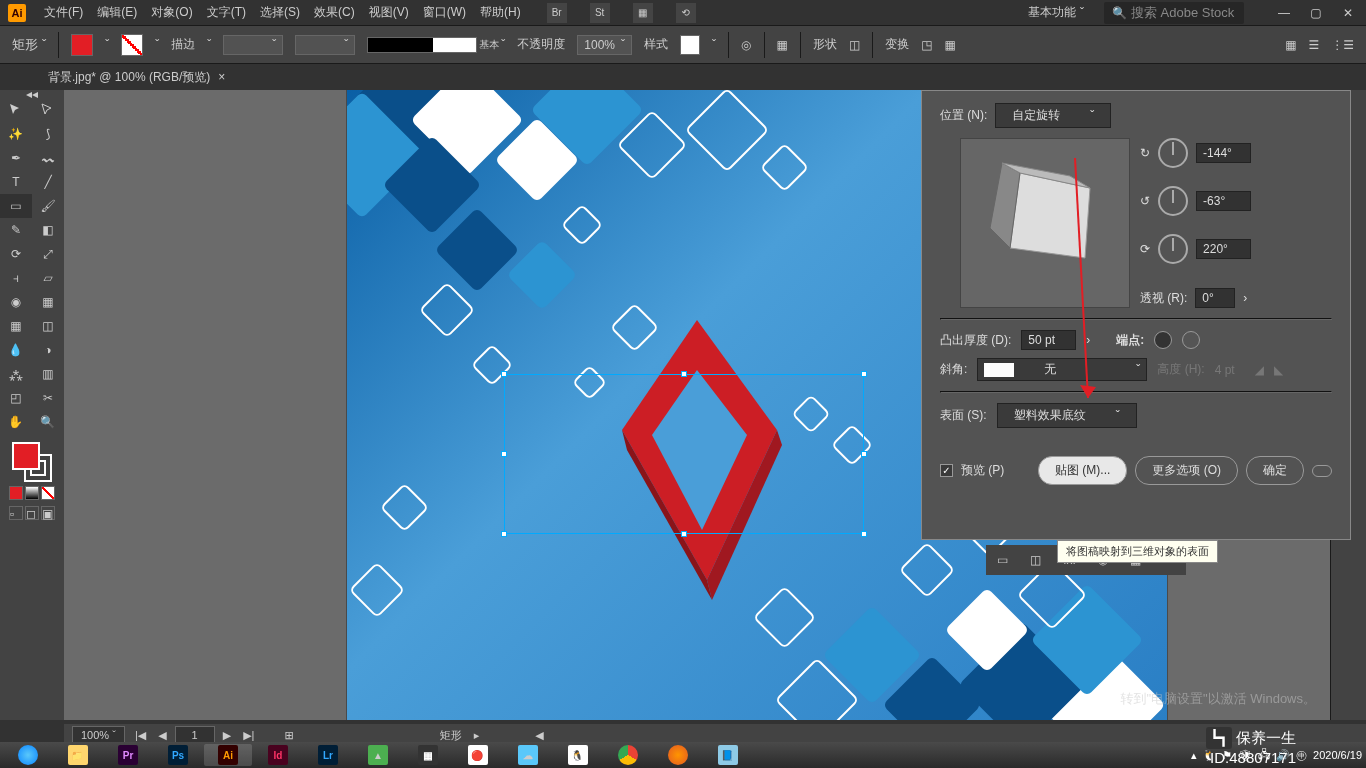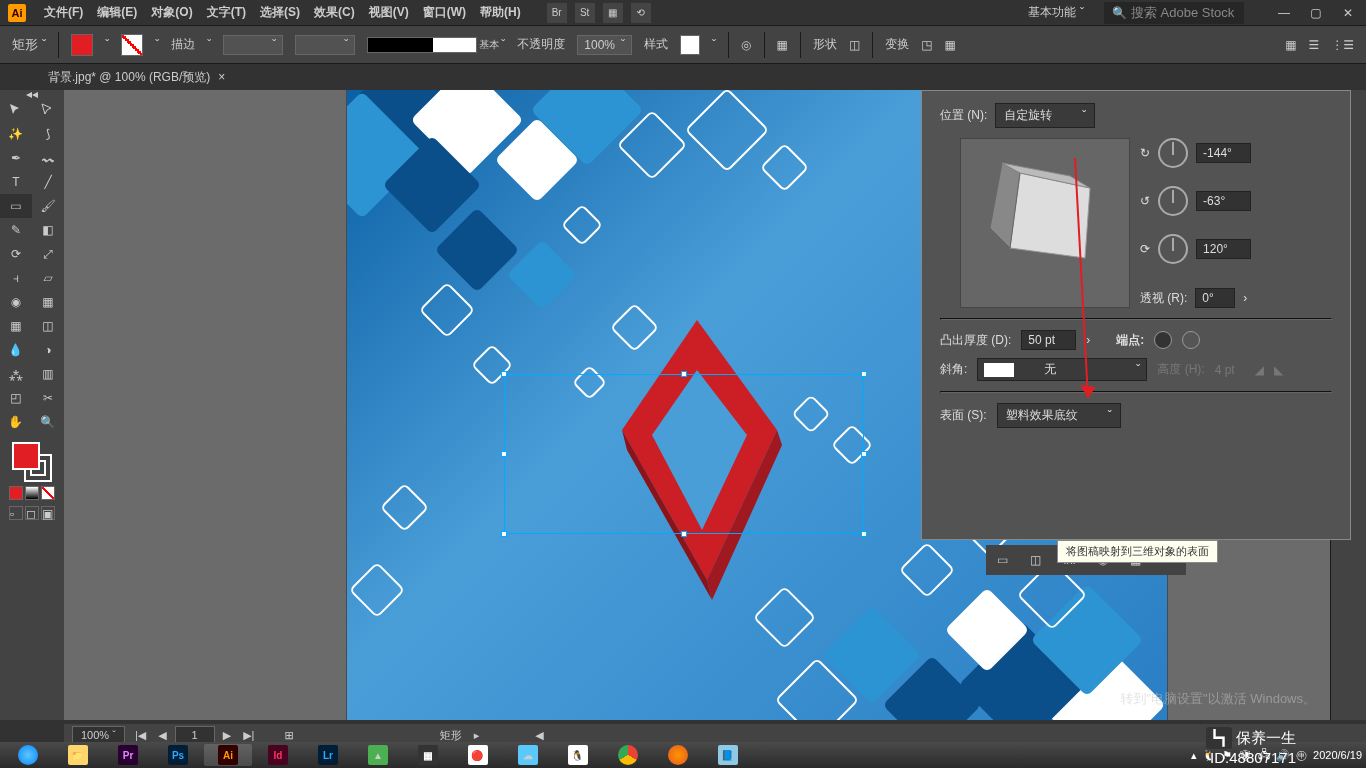--- a/index.html
+++ b/index.html
@@ -1,21 +1,21 @@
 <!DOCTYPE html>
 <html><head>
 <meta charset="utf-8">
 <style>
 *{margin:0;padding:0;box-sizing:border-box;user-select:none;font-family:"Microsoft YaHei",sans-serif;}
 body{width:1366px;height:768px;background:#323232;overflow:hidden;position:relative;color:#ccc;font-size:12px;}
 .titlebar{height:26px;background:#323232;display:flex;align-items:center;padding:0 8px;border-bottom:1px solid #1a1a1a;}
 .ai-logo{width:18px;height:18px;background:#ff9a00;color:#330000;font-weight:bold;display:flex;align-items:center;justify-content:center;font-size:11px;border-radius:2px;}
-.menu-bar{display:flex;gap:2px;margin-left:12px;font-weight:bold;}
+.menu-bar{display:flex;gap:2px;margin-left:12px;}
 .menu-item{padding:3px 6px;cursor:pointer;}
-.title-icons{display:flex;gap:8px;margin-left:20px;align-items:center;}
+.title-icons{display:flex;gap:23px;margin-left:20px;align-items:center;}
 .title-icon{width:20px;height:20px;background:#444;display:flex;align-items:center;justify-content:center;font-size:10px;}
 .title-right{margin-left:auto;display:flex;align-items:center;gap:20px;}
 .workspace-select{display:flex;align-items:center;gap:4px;}
 .search-bar{background:#262626;padding:2px 8px;border-radius:2px;width:140px;color:#888;display:flex;align-items:center;gap:4px;}
 .window-buttons{display:flex;gap:12px;margin-left:10px;}
 .window-btn{width:20px;height:20px;display:flex;align-items:center;justify-content:center;cursor:pointer;}
 .control-bar{height:38px;background:#434343;display:flex;align-items:center;padding:0 12px;gap:12px;border-bottom:1px solid #1a1a1a;}
 .tool-label{font-size:13px;display:flex;align-items:center;gap:4px;}
 .swatch{width:26px;height:26px;border:1px solid #666;display:inline-block;}
 .swatch.red{background:#e21e25;}
@@ -50,21 +50,21 @@
 .sel-handle{position:absolute;width:6px;height:6px;border:1px solid #0af;background:#fff;}
 .sh-tl{top:-4px;left:-4px;}.sh-tr{top:-4px;right:-4px;}.sh-bl{bottom:-4px;left:-4px;}.sh-br{bottom:-4px;right:-4px;}
 .sh-tm{top:-4px;left:50%;margin-left:-3px;}.sh-bm{bottom:-4px;left:50%;margin-left:-3px;}
 .sh-ml{left:-4px;top:50%;margin-top:-3px;}.sh-mr{right:-4px;top:50%;margin-top:-3px;}
 .red-shape{position:absolute;top:230px;left:260px;width:180px;height:300px;}
 .right-panel-collapsed{width:36px;background:#434343;border-left:1px solid #1a1a1a;}
 .dialog-3d{position:absolute;top:90px;right:15px;width:430px;height:450px;background:#535353;border:1px solid #888;z-index:100;color:#ddd;}
 .dialog-title{text-align:center;padding:8px;font-size:13px;background:#535353;}
 .dialog-body{padding:12px 18px;}
 .dialog-row{display:flex;align-items:center;gap:8px;margin-bottom:10px;}
-.dialog-dropdown{background:#3a3a3a;border:1px solid #222;padding:3px 8px;display:flex;align-items:center;gap:30px;}
+.dialog-dropdown{background:#3a3a3a;border:1px solid #222;padding:3px 16px;display:flex;align-items:center;gap:30px;}
 .cube-view{width:170px;height:170px;background:#666;border:1px solid #444;position:relative;margin-left:20px;display:flex;align-items:center;justify-content:center;}
 .cube-svg{width:130px;height:130px;}
 .angle-controls{display:flex;flex-direction:column;gap:18px;margin-left:10px;}
 .angle-row{display:flex;align-items:center;gap:8px;}
 .angle-dial{width:30px;height:30px;border:2px solid #aaa;border-radius:50%;position:relative;}
 .angle-dial::after{content:"";position:absolute;width:2px;height:13px;background:#aaa;top:2px;left:50%;transform-origin:bottom;margin-left:-1px;}
 .angle-input{background:#323232;border:1px solid #222;padding:2px 6px;width:55px;text-align:left;}
 .section-label{margin:10px 0 8px 0;font-size:12px;}
 .extrude-row{display:flex;align-items:center;gap:10px;margin-bottom:8px;}
 .bevel-none{width:30px;height:14px;background:#fff;display:inline-block;}
@@ -358,21 +358,21 @@
             <div class="angle-input">-144°</div>
           </div>
         <div class="angle-row">
             <span>↺</span>
             <div class="angle-dial"></div>
             <div class="angle-input">-63°</div>
           </div>
         <div class="angle-row">
             <span>⟳</span>
             <div class="angle-dial"></div>
-            <div class="angle-input">120°</div>
+            <div class="angle-input">220°</div>
           </div>
         <div class="angle-row" style="margin-top:6px;">
             <span>透视 (R):</span>
             <div class="angle-input" style="width:40px;">0°</div>
             <span>›</span>
           </div>
       </div>
     </div>
     <hr style="border-color:#666;margin:10px 0;">
     <div class="extrude-row">
@@ -396,20 +396,29 @@
       <span style="color:#777;">◣</span>
     </div>
     <hr style="border-color:#666;margin:10px 0;">
     <div class="extrude-row">
       <span>表面 (S):</span>
       <div class="dialog-dropdown">
         <span>塑料效果底纹</span>
         <span>ˇ</span>
       </div>
     </div>
+  </div>
+  <div class="dialog-buttons">
+    <span class="checkbox checked"></span>
+    <span>预览 (P)</span>
+    <div style="flex:1;"></div>
+    <div class="dlg-btn highlight">贴图 (M)...</div>
+    <div class="dlg-btn">更多选项 (O)</div>
+    <div class="dlg-btn">确定</div>
+    <div class="dlg-btn" style="width:20px;padding:5px 6px;"></div>
   </div>
 </div>
 
 <div class="tooltip">将图稿映射到三维对象的表面</div>
 
 <div class="bottom-controls">
   <span>▭</span>
   <span>◫</span>
   <span>fx.</span>
   <span>◉</span>

